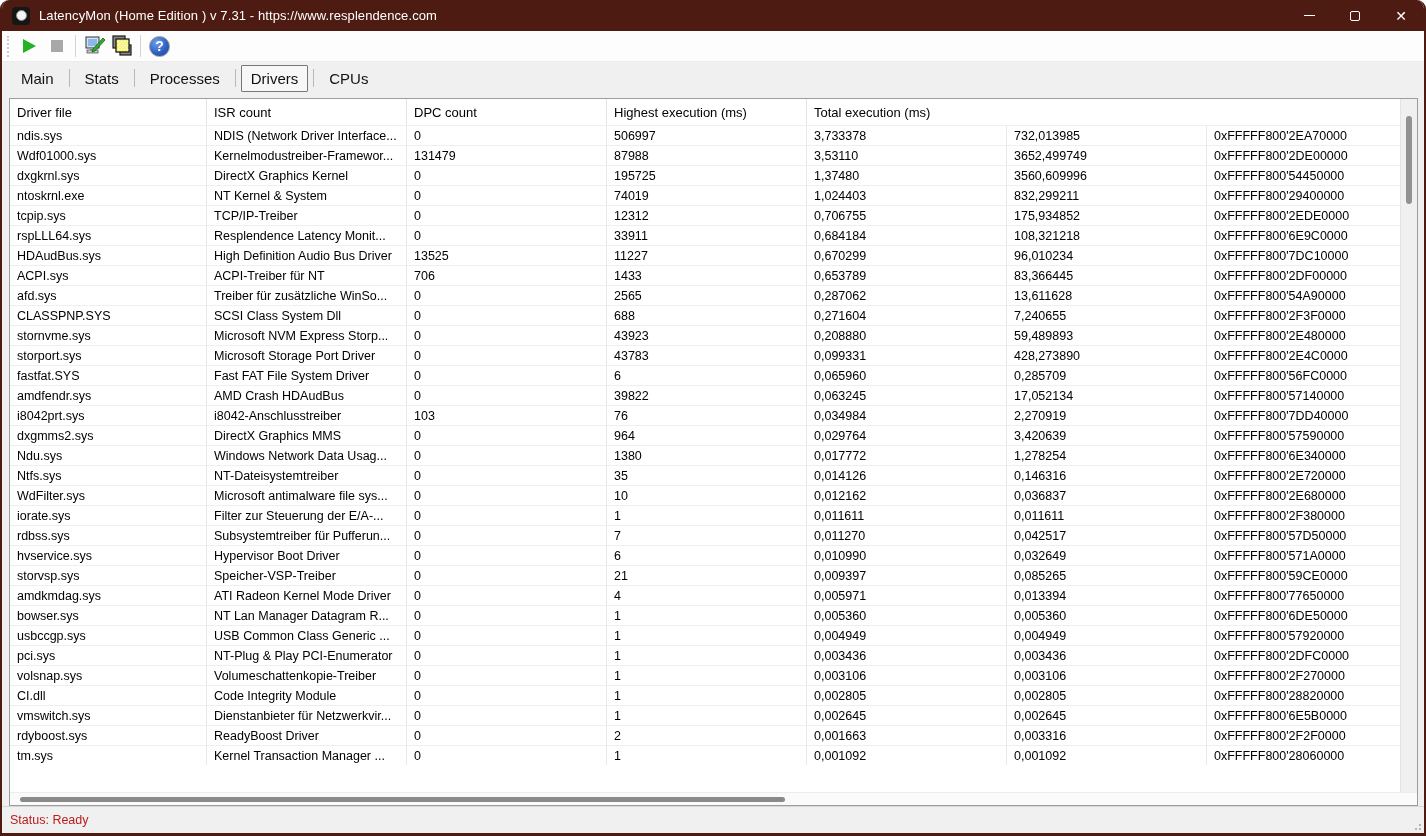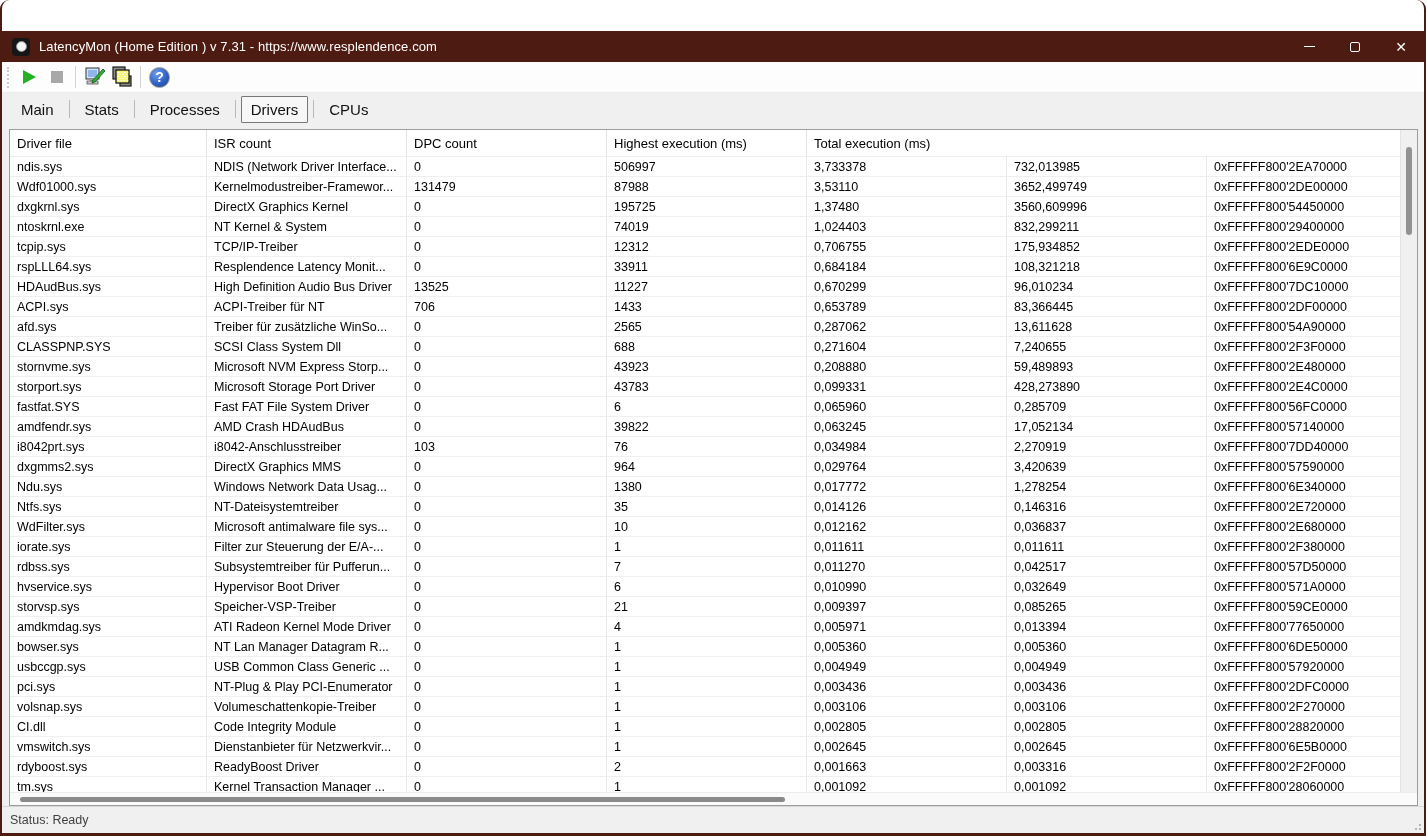--- a/index.html
+++ b/index.html
@@ -4,21 +4,21 @@
 <style>
   * { box-sizing: border-box; margin: 0; padding: 0; }
   html,body { width:1426px; height:836px; background:#fff; font-family:"Liberation Sans", sans-serif; }
   .window {
     width:1426px; height:836px;
     display:flex; flex-direction:column;
     border-left:2px solid #4d1b12; border-right:2px solid #4d1b12; border-bottom:3px solid #4d1b12;
     border-radius:9px 9px 0 0; overflow:hidden; background:#fff;
   }
   
-  .titlebar { height:31px; background:#4d1b12; display:flex; align-items:center; color:#fff; flex:0 0 auto;margin-top:31px; }
+  .titlebar { height:31px; background:#4d1b12; display:flex; align-items:center; color:#fff; flex:0 0 auto; }
   .app-icon { width:18px; height:18px; margin:0 9px 0 10px; background:#161616; border-radius:4px;
     display:flex; align-items:center; justify-content:center; }
   .app-icon .dot { width:11px; height:11px; background:#f5f5f5; border-radius:50%; border:1.5px solid #8d8d8d; }
   .title-text { font-size:13px; letter-spacing:0.1px; }
   .win-controls { margin-left:auto; display:flex; height:100%; }
   .win-btn { width:46px; height:100%; display:flex; align-items:center; justify-content:center; color:#fff; }
   .glyph-min { width:11px; height:1px; background:#fff; }
   .glyph-max { width:10px; height:10px; border:1.2px solid #fff; border-radius:2px; }
   .glyph-close { font-size:14px; line-height:1; font-weight:400; }
   
@@ -56,21 +56,21 @@
     display:flex; align-items:center; white-space:nowrap; overflow:hidden; }
   .tcell:last-child { border-right:none; }
   
   .vscroll { width:17px; background:#f0f0f0; border-left:1px solid #e3e3e3; position:relative; flex:0 0 auto; }
   .vthumb { position:absolute; top:17px; left:5px; width:6px; height:88px; background:#929292; border-radius:3px; }
   .hscroll { height:13px; background:#fafafa; border-top:1px solid #ededed; position:relative; flex:0 0 auto; }
   .hthumb { position:absolute; top:4px; left:10px; width:765px; height:5px; background:#8a8a8a; border-radius:2.5px; }
   
   .statusbar { height:27px; background:#f0f0f0; border-top:1px solid #d6d6d6; display:flex; align-items:center;
     padding-left:8px; flex:0 0 auto; position:relative; }
-  .status-text { font-size:12.5px; color:#404040; }
+  .status-text { font-size:12.5px; color:#b91c1c; }
   .resize-grip { position:absolute; right:3px; bottom:3px; width:10px; height:10px;
     background:
       radial-gradient(circle at 9px 9px, #b5b5b5 1px, transparent 1.4px),
       radial-gradient(circle at 9px 5px, #b5b5b5 1px, transparent 1.4px),
       radial-gradient(circle at 5px 9px, #b5b5b5 1px, transparent 1.4px);
   }
 </style>
 </head>
 <body>
 

